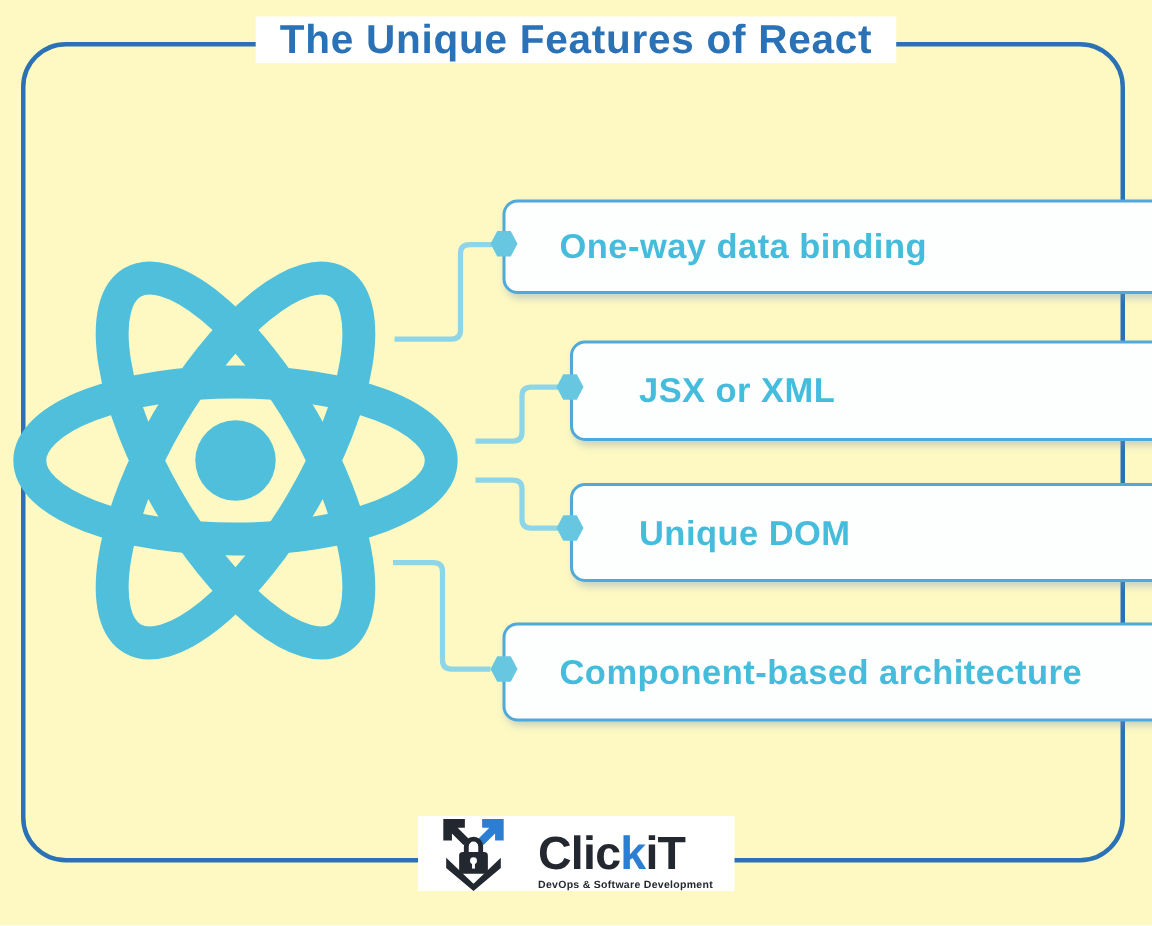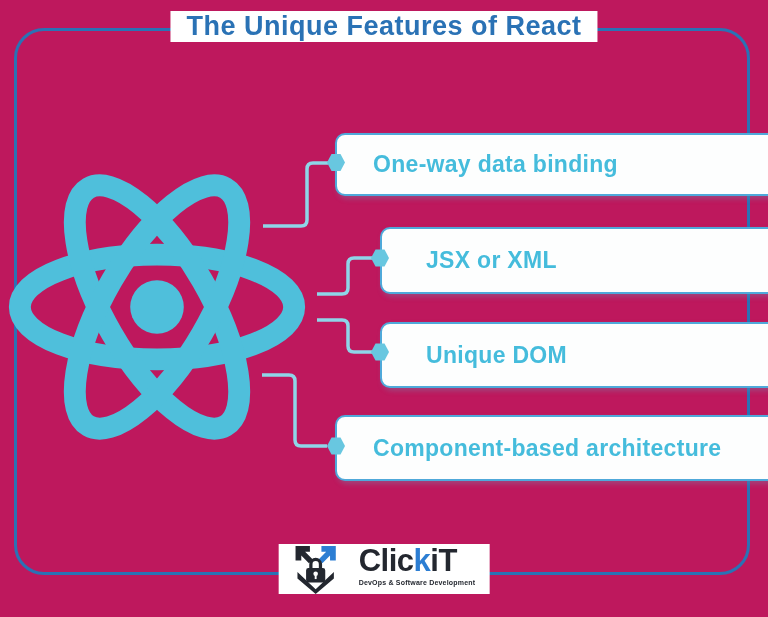--- a/index.html
+++ b/index.html
@@ -1,17 +1,17 @@
 <!DOCTYPE html>
 <html style="--frame-blue: #2A72B5; --cyan: #4FBFDB; --box-text: #45BCDC; --box-border: #4FA9DA; --connector: #8ED5E8; --dot: #68C7E0; --brand-dark: #23272F; --brand-blue: #2C7ED3;"><head>
 <meta charset="utf-8">
 <style>
   html,body{margin:0;padding:0;background:#fff;}
   .canvas{
-    position:relative;width:768px;height:617px;overflow:hidden;background:#be185d;
+    position:relative;width:768px;height:617px;overflow:hidden;background:#fef9c3;
     font-family:"Liberation Sans","DejaVu Sans",sans-serif;
   }
   .frame{
     position:absolute;left:14px;top:28px;width:730px;height:541px;
     border:3px solid var(--frame-blue);border-radius:30px;background:transparent;
   }
   .title{
     position:absolute;top:11px;left:50%;transform:translateX(-50%);
     background:#fff;padding:0 16px;white-space:nowrap;
     color:var(--frame-blue);font-size:27px;font-weight:bold;letter-spacing:.5px;
@@ -28,21 +28,21 @@
   .b3{left:380px;top:322px;width:350px;height:62px;padding-left:44px;}
   .b4{left:335px;top:415px;width:422px;height:62px;padding-left:36px;}
   .connectors{position:absolute;left:0;top:0;width:768px;height:617px;pointer-events:none;}
   .connectors path.line{fill:none;stroke:var(--connector);stroke-width:3.5;}
   .connectors path.dot{fill:var(--dot);stroke:none;}
   .react-logo{position:absolute;left:7px;top:163px;width:300px;height:288px;}
   .react-logo ellipse{fill:none;stroke:var(--cyan);stroke-width:1.76;}
   .react-logo circle{fill:var(--cyan);}
   .footer{
     position:absolute;top:544px;left:50%;transform:translateX(-50%);
-    background:#fff;padding:0 14px;display:flex;align-items:flex-start;gap:20px;
+    background:#fff;padding:0 14px;display:flex;align-items:flex-end;gap:20px;
   }
   .shield{width:46px;height:50px;flex:0 0 auto;}
   .shield .dark{fill:var(--brand-dark);}
   .shield .blue{fill:var(--brand-blue);}
   .shield .dark-s{fill:none;stroke:var(--brand-dark);}
   .brandcol{display:flex;flex-direction:column;align-items:flex-start;}
   .brand{
     color:var(--brand-dark);font-size:31px;font-weight:bold;letter-spacing:-.5px;line-height:34px;
   }
   .brand .k{color:var(--brand-blue);}

